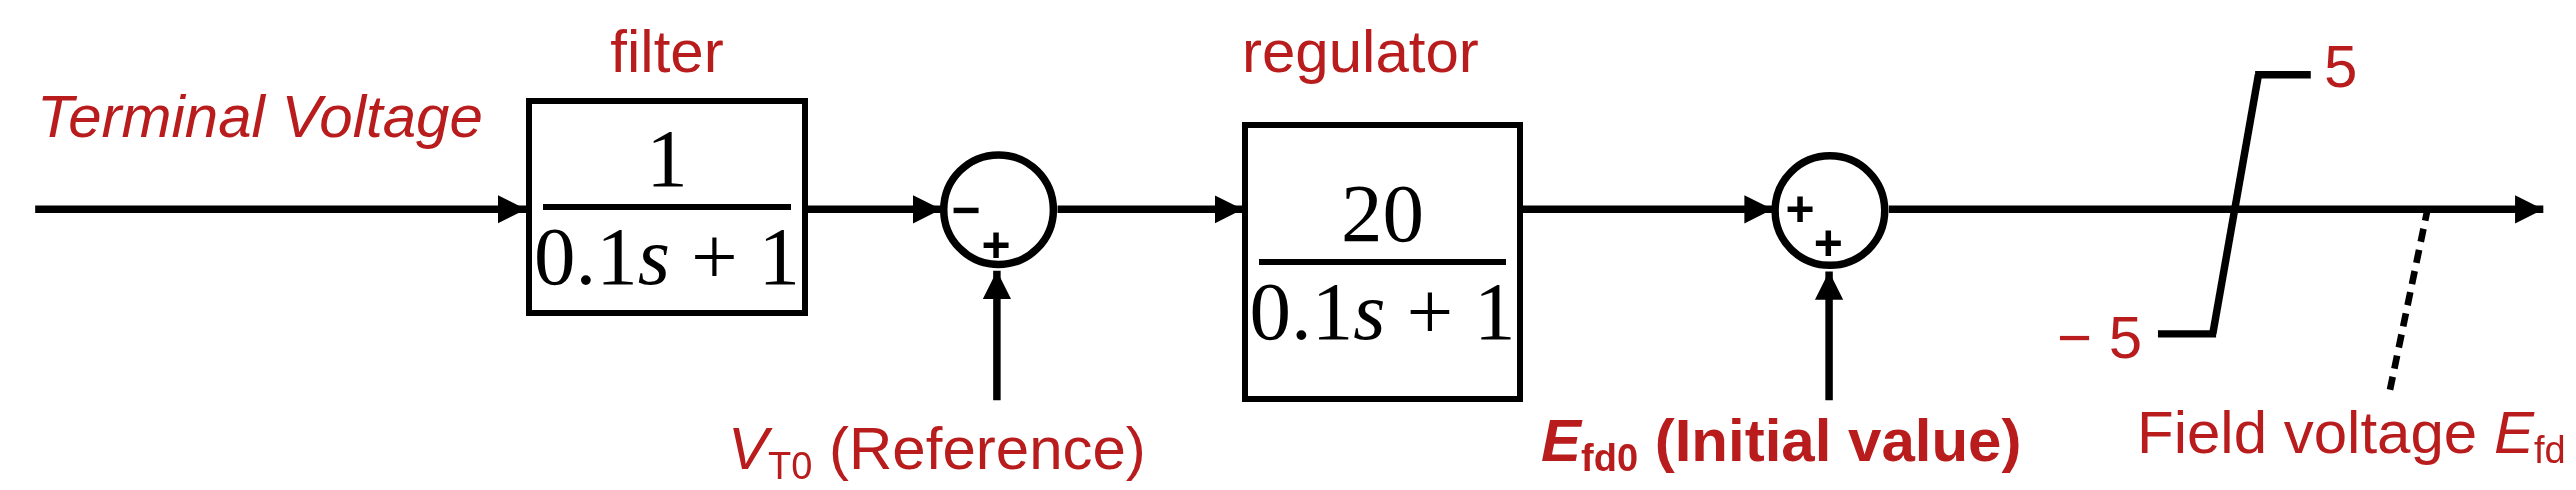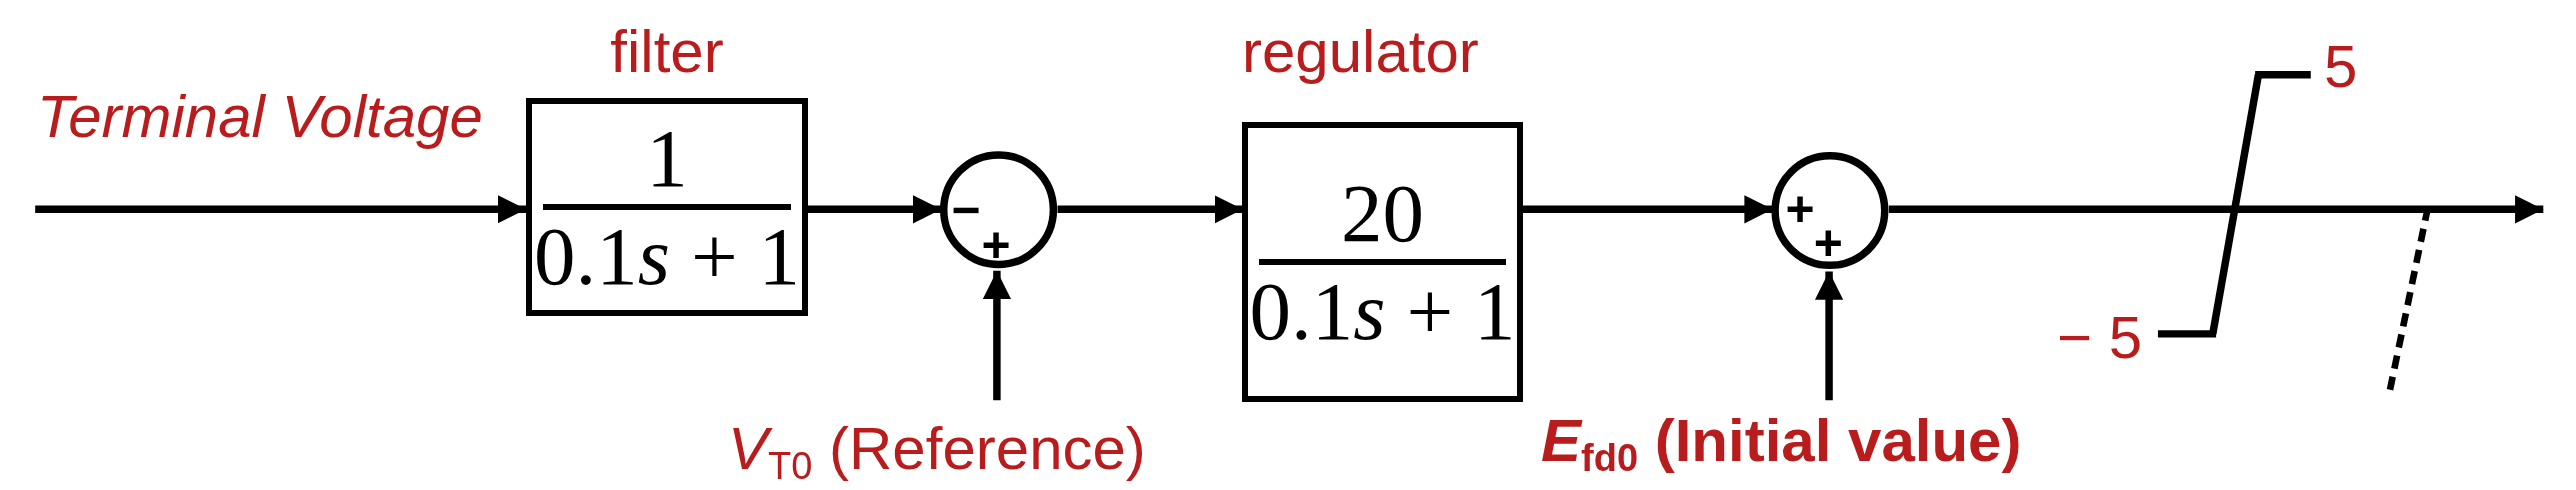--- a/index.html
+++ b/index.html
@@ -108,15 +108,16 @@
     <div class="frac-den"><span>0.1</span><span class="var">s</span><span> + 1</span></div>
   </div>
 
   <div class="lbl" style="left:728px;top:411px;margin-top:8px;"><span class="var">V</span><span class="sub">T0</span><span> (Reference)</span></div>
 
   <div class="lbl" style="left:1541px;top:411px;font-weight:bold;"><span class="var">E</span><span class="sub">fd0</span><span> (Initial value)</span></div>
 
   <div class="lbl" style="left:2324px;top:37px;">5</div>
   <div class="lbl" style="left:2057px;top:308px;">− 5</div>
 
+  <div class="lbl" style="left:2137px;top:403px;"><span>Field voltage </span><span class="var">E</span><span class="sub">fd</span></div>
 
 </div>
 
 
 </body></html>

